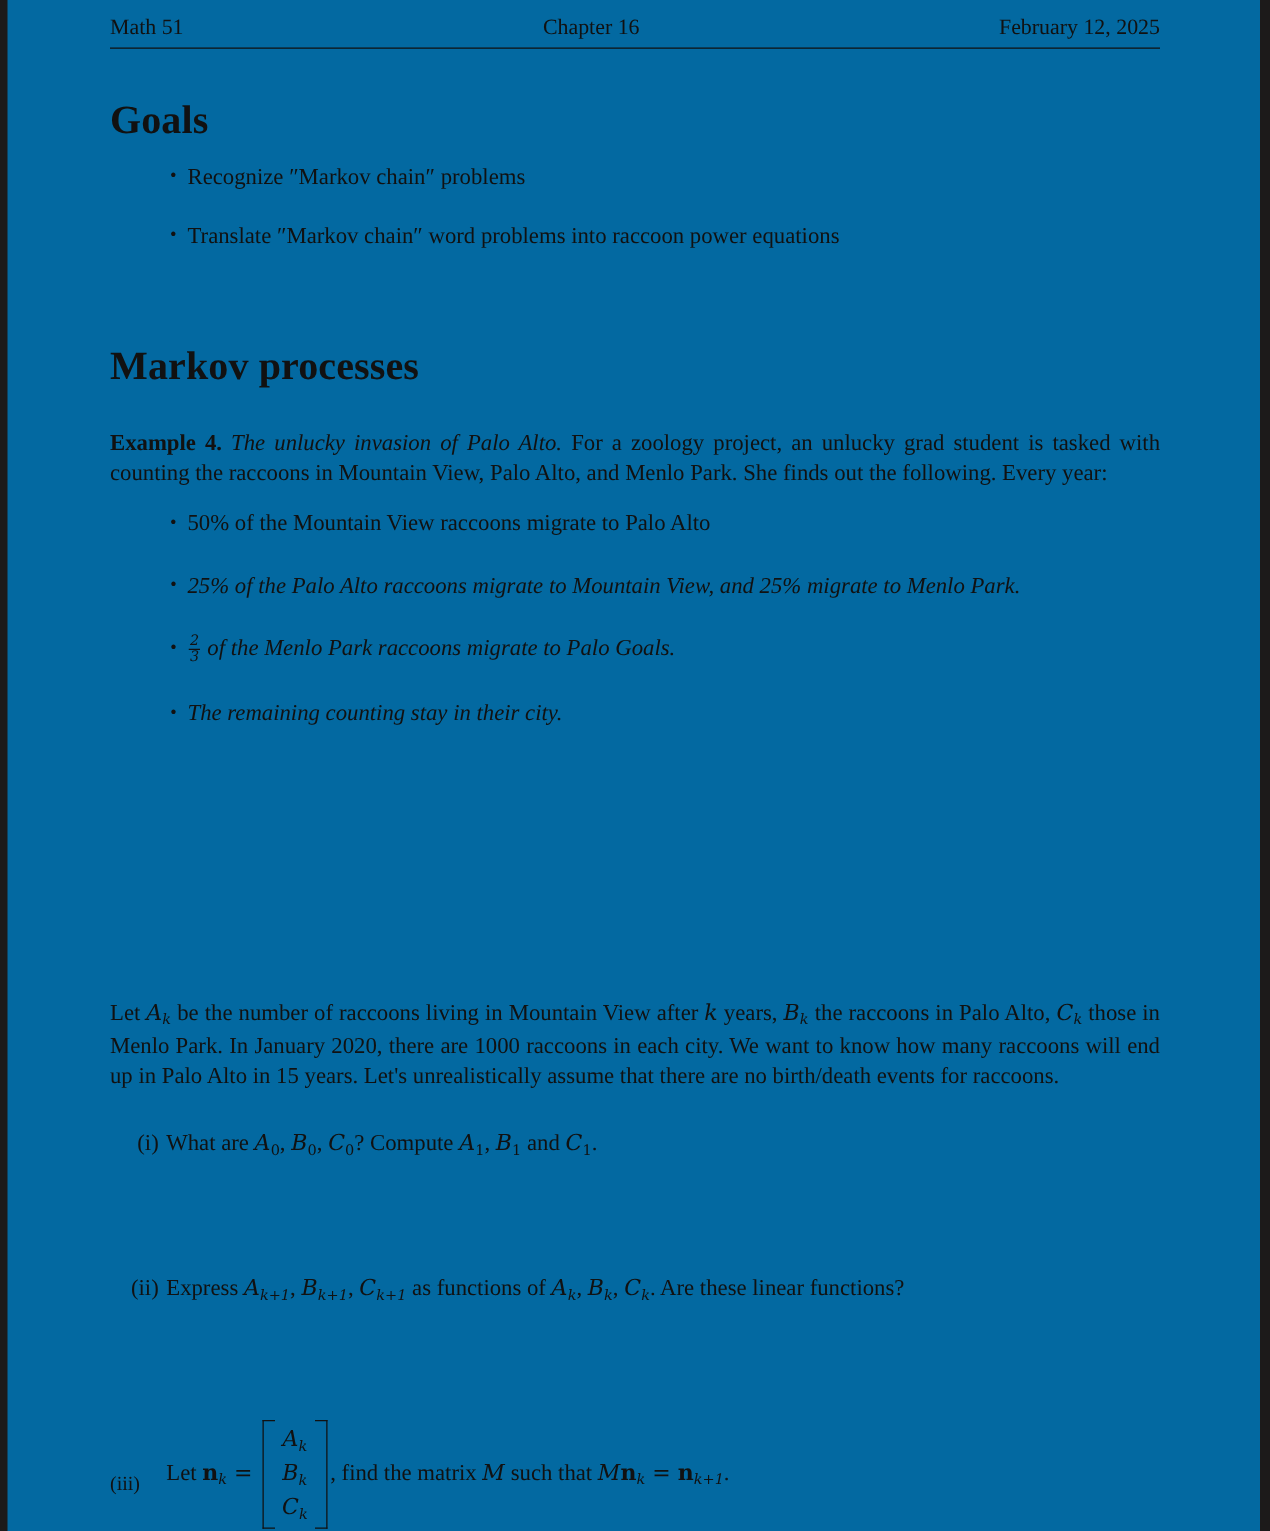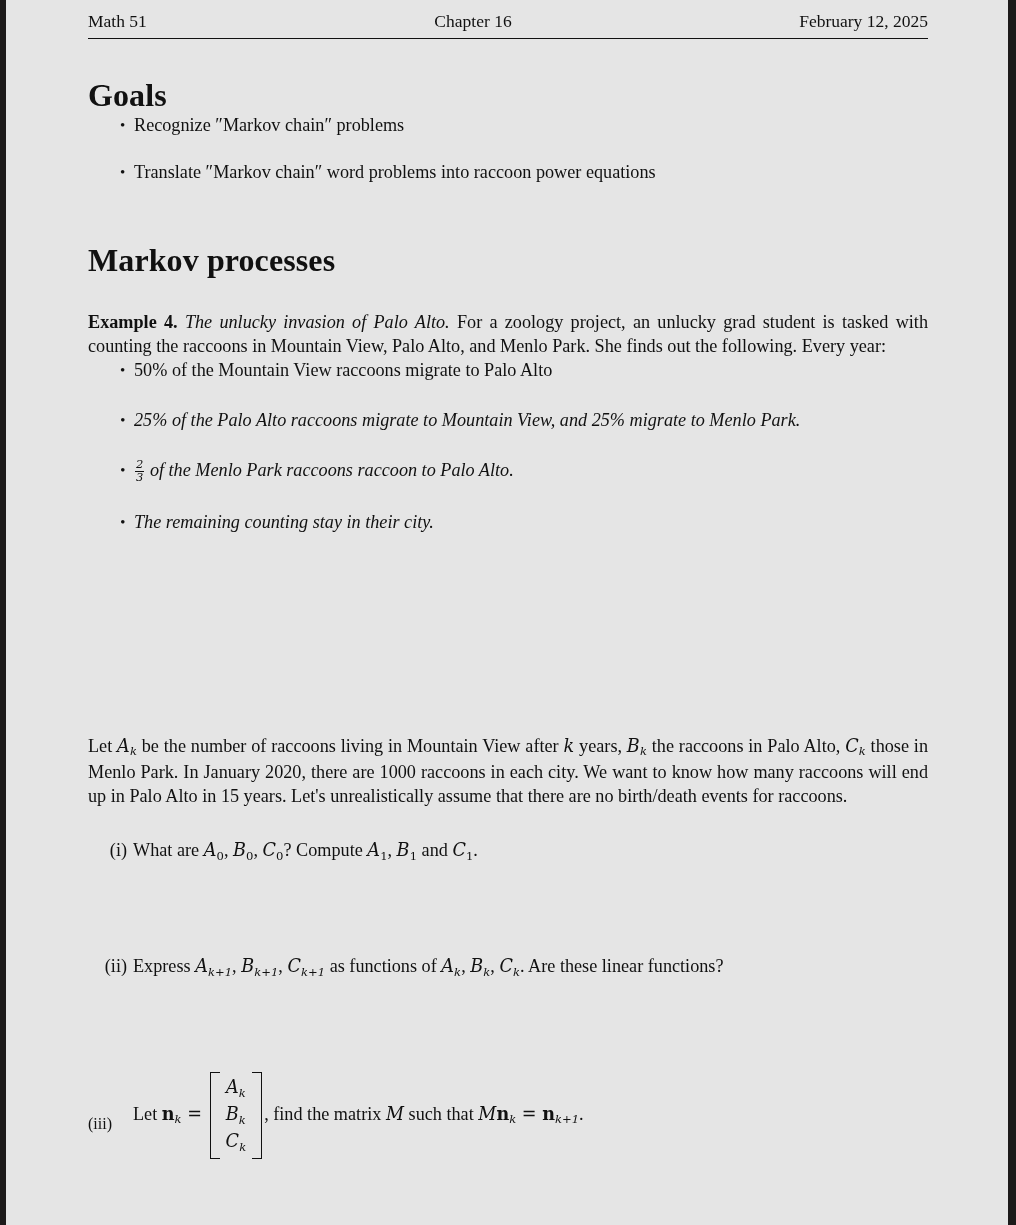--- a/index.html
+++ b/index.html
@@ -9,21 +9,21 @@
   }
   body {
     font-family: "Liberation Serif", "DejaVu Serif", serif;
     color: #111111;
     -webkit-font-smoothing: antialiased;
   }
   .page {
     position: relative;
     width: 1016px;
     height: 1225px;
-    background: #e5e5e5;
+    background: #0369a1;
     overflow: hidden;
   }
   
   .edge-left, .edge-right {
     position: absolute;
     top: 0;
     height: 1225px;
     background: #1c1a1a;
   }
   .edge-left  { left: 0;   width: 6px; }
@@ -68,21 +68,21 @@
     margin: 0;
     text-align: justify;
     text-justify: inter-word;
   }
   .para-example { padding-top: 31px; }
   .para-let { padding-top: 0; }
 
   
   ul.bul {
     list-style: none;
-    margin: 0;
+    margin: 16px;
     padding: 0;
   }
   ul.bul > li {
     position: relative;
     padding-left: 46px;
     font-size: 18.2px;
     line-height: 23px;
   }
   ul.bul > li::before {
     content: "\2022";
@@ -243,21 +243,21 @@
 
     <p class="body para-example"><span class="bd">Example 4.</span> <span class="it">The unlucky invasion of Palo Alto.</span> <span>For a zoology project, an unlucky grad student is tasked with counting the raccoons in Mountain View, Palo Alto, and Menlo Park. She finds out the following. Every year:</span></p>
 
     <ul class="bul rules-list">
       <li>
         <span>50% of the Mountain View raccoons migrate to Palo Alto</span>
       </li>
       <li>
         <span>25% of the Palo Alto raccoons migrate to Mountain View, and 25% migrate to Menlo Park.</span>
       </li>
-      <li><span class="frac"><span class="num">2</span><span class="den">3</span></span> <span>of the Menlo Park raccoons raccoon to Palo Alto.</span></li>
+      <li><span class="frac"><span class="num">2</span><span class="den">3</span></span> <span>of the Menlo Park raccoons migrate to Palo Goals.</span></li>
       <li>
         <span>The remaining counting stay in their city.</span>
       </li>
     </ul>
 
     <div class="spacer-work-1"></div>
 
     <p class="body para-let"><span>Let </span><span class="mi">A</span><sub class="ms">k</sub><span> be the number of raccoons living in Mountain View after </span><span class="mi">k</span><span> years, </span><span class="mi">B</span><sub class="ms">k</sub><span> the raccoons in Palo Alto, </span><span class="mi">C</span><sub class="ms">k</sub><span> those in Menlo Park. In January 2020, there are 1000 raccoons in each city. We want to know how many raccoons will end up in Palo Alto in 15 years. Let's unrealistically assume that there are no birth/death events for raccoons.</span></p>
 
     <div class="spacer-work-2"></div>

